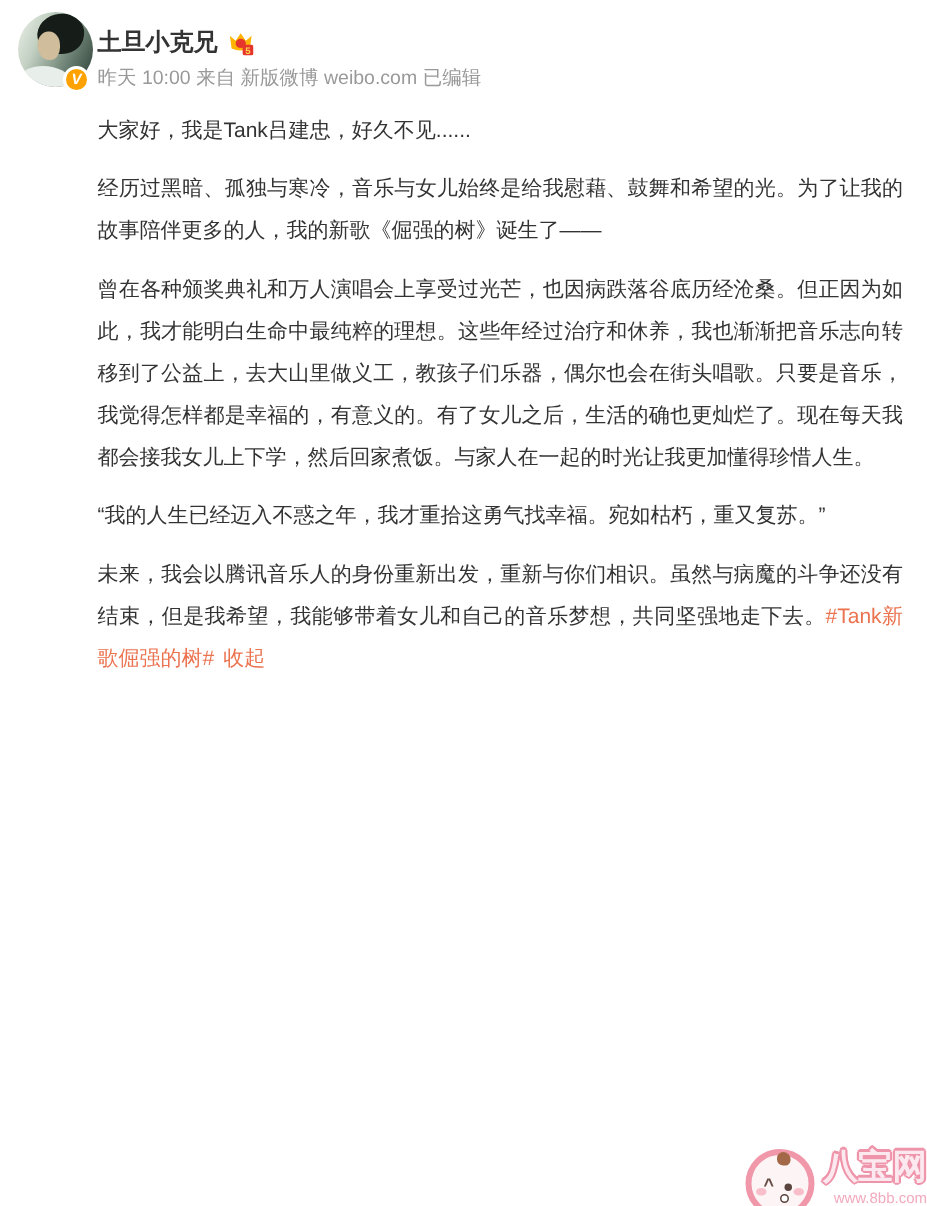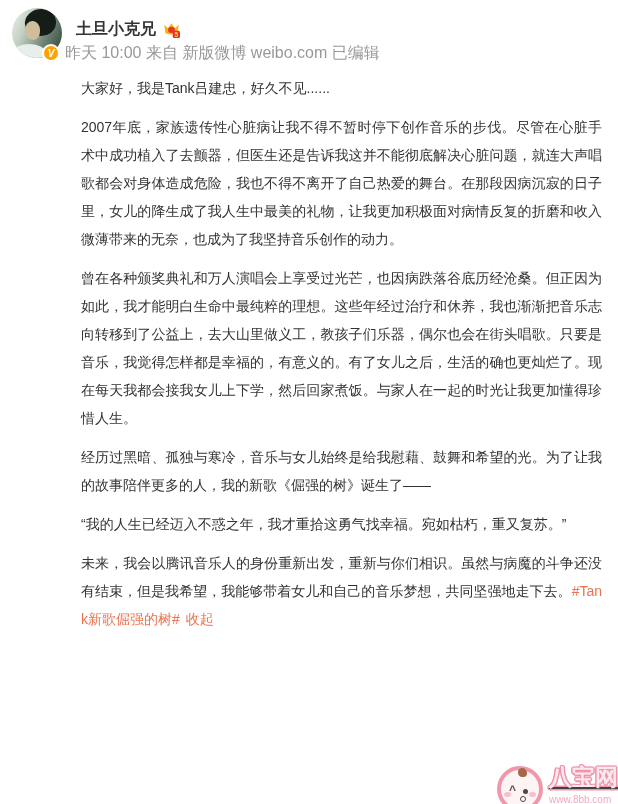--- a/index.html
+++ b/index.html
@@ -33,31 +33,31 @@
     background: #e8eeea; border-radius: 50% 60% 0 0;
   }
   .v-badge {
     position: absolute; left: 42px; top: 44px;
     width: 18px; height: 18px; border-radius: 50%;
     background: #ffa200; border: 2px solid #ffffff;
     color: #ffffff; font-size: 10px; font-weight: bold;
     display: flex; align-items: center; justify-content: center;
     font-style: italic;
   }
-  .name-row { display: flex; align-items: flex-end; gap: 7px; padding-top: 11px; margin-left: 11px; }
+  .name-row { display: flex; align-items: center; gap: 7px; padding-top: 11px; }
   .username { font-size: 16px; font-weight: bold; color: #333333; cursor: pointer; line-height: 1.2; }
   .crown { width: 17px; height: 17px; display: inline-block; cursor: pointer; }
-  .meta-row { margin-top: 5px; font-size: 16px; color: #999999; }
+  .meta-row { margin-top: 5px; font-size: 13px; color: #999999; }
   .meta-row .src { color: #999999; text-decoration: none; cursor: pointer; }
 
   
   .content { padding: 10px 16px 0 65px; }
   .content p {
     font-size: 14px; line-height: 28px; color: #333333;
-    margin: 0 0 11px 16px; text-align: justify; text-justify: inter-ideograph;
+    margin: 0 0 11px 0; text-align: justify; text-justify: inter-ideograph;
     word-break: break-all;
   }
   .content p:last-child { margin-bottom: 0; }
   .link-orange { color: #eb7350; text-decoration: none; cursor: pointer; }
   .collapse { margin-left: 6px; }
 
   
   .watermark {
     position: absolute; right: 0; bottom: -8px;
     display: flex; align-items: flex-start; gap: 6px;
@@ -76,21 +76,21 @@
     position: absolute; right: 11px; top: 19px; width: 5px; height: 5px;
     background: #4e342e; border-radius: 50%;
   }
   .wm-mouth {
     position: absolute; left: 19px; top: 26px; width: 6px; height: 6px;
     border: 1.5px solid #4e342e; border-radius: 50%; background: #fff;
   }
   .wm-cheek { position: absolute; top: 22px; width: 7px; height: 5px; background: #f8b9c6; border-radius: 50%; }
   .wm-cheek.left { left: 3px; }
   .wm-cheek.right { right: 3px; }
-  .wm-text { text-align: left; padding-top: 2px; text-decoration: underline; }
+  .wm-text { text-align: right; padding-top: 2px; }
   .wm-site {
     font-size: 23px; font-weight: bold; color: #fce8ee; letter-spacing: 0px;
     text-shadow: -1.5px 0 #ee8da4, 1.5px 0 #ee8da4, 0 -1.5px #ee8da4, 0 1.5px #ee8da4,
                  -1px -1px #ee8da4, 1px 1px #ee8da4, 1px -1px #ee8da4, -1px 1px #ee8da4;
   }
   .wm-url { font-size: 10px; color: #f2a3b8; margin-top: 1px; }
 </style>
 </head>
 <body>
 
@@ -117,23 +117,22 @@
     </div>
     <div class="meta-row">
       <span>昨天 10:00</span>
       <span class="src">来自 新版微博 weibo.com</span>
       <span>已编辑</span>
     </div>
   </div>
 
   <div class="content">
     <p>大家好，我是Tank吕建忠，好久不见......</p>
-    <p>2007年底，家族遗传性心脏病让我不得不暂时停下创作音乐的步伐。尽管在心脏手术中成功植入了去颤器，但医生还是告诉我这并不能彻底解决心脏问题，就连大声唱歌都会对身体造成危险，我也不得不离开了自己热爱的舞台。在那段因病沉寂的日子里，女儿的降生成了我人生中最美的礼物，让我更加积极面对病情反复的折磨和收入微薄带来的无奈，也成为了我坚持音乐创作的动力。</p>
+    <p>经历过黑暗、孤独与寒冷，音乐与女儿始终是给我慰藉、鼓舞和希望的光。为了让我的故事陪伴更多的人，我的新歌《倔强的树》诞生了——</p>
     <p>曾在各种颁奖典礼和万人演唱会上享受过光芒，也因病跌落谷底历经沧桑。但正因为如此，我才能明白生命中最纯粹的理想。这些年经过治疗和休养，我也渐渐把音乐志向转移到了公益上，去大山里做义工，教孩子们乐器，偶尔也会在街头唱歌。只要是音乐，我觉得怎样都是幸福的，有意义的。有了女儿之后，生活的确也更灿烂了。现在每天我都会接我女儿上下学，然后回家煮饭。与家人在一起的时光让我更加懂得珍惜人生。</p>
-    <p>经历过黑暗、孤独与寒冷，音乐与女儿始终是给我慰藉、鼓舞和希望的光。为了让我的故事陪伴更多的人，我的新歌《倔强的树》诞生了——</p>
     <p>“我的人生已经迈入不惑之年，我才重拾这勇气找幸福。宛如枯朽，重又复苏。”</p>
     <p><span>未来，我会以腾讯音乐人的身份重新出发，重新与你们相识。虽然与病魔的斗争还没有结束，但是我希望，我能够带着女儿和自己的音乐梦想，共同坚强地走下去。</span><a class="link-orange">#Tank新歌倔强的树#</a><a class="link-orange collapse">收起</a></p>
   </div>
 
   <div class="watermark">
     <div class="wm-face">
       <div class="wm-hair"></div>
       <div class="wm-eye-wink">^</div>
       <div class="wm-eye-dot"></div>
       <div class="wm-mouth"></div>

